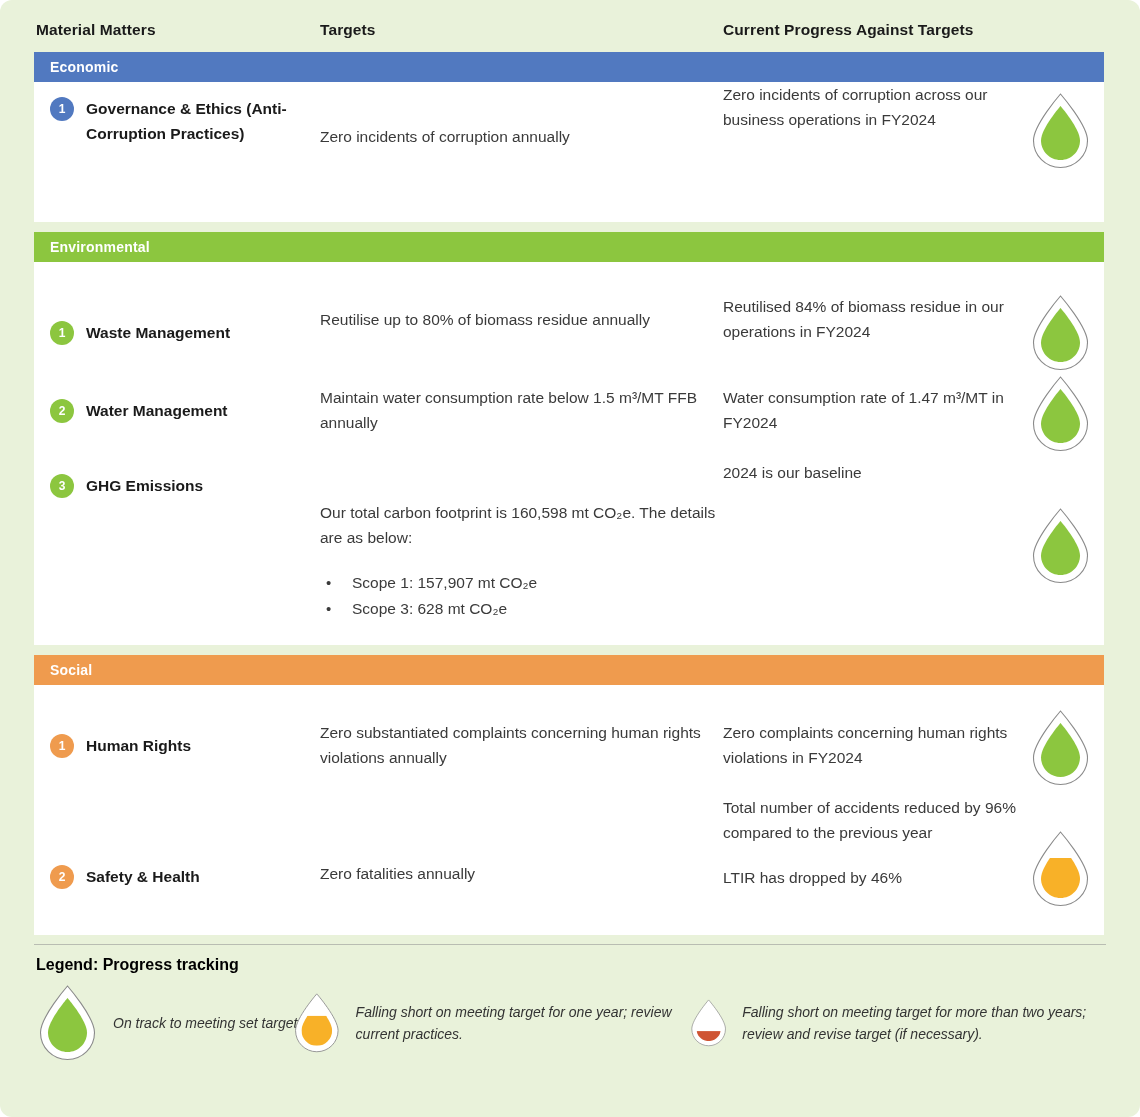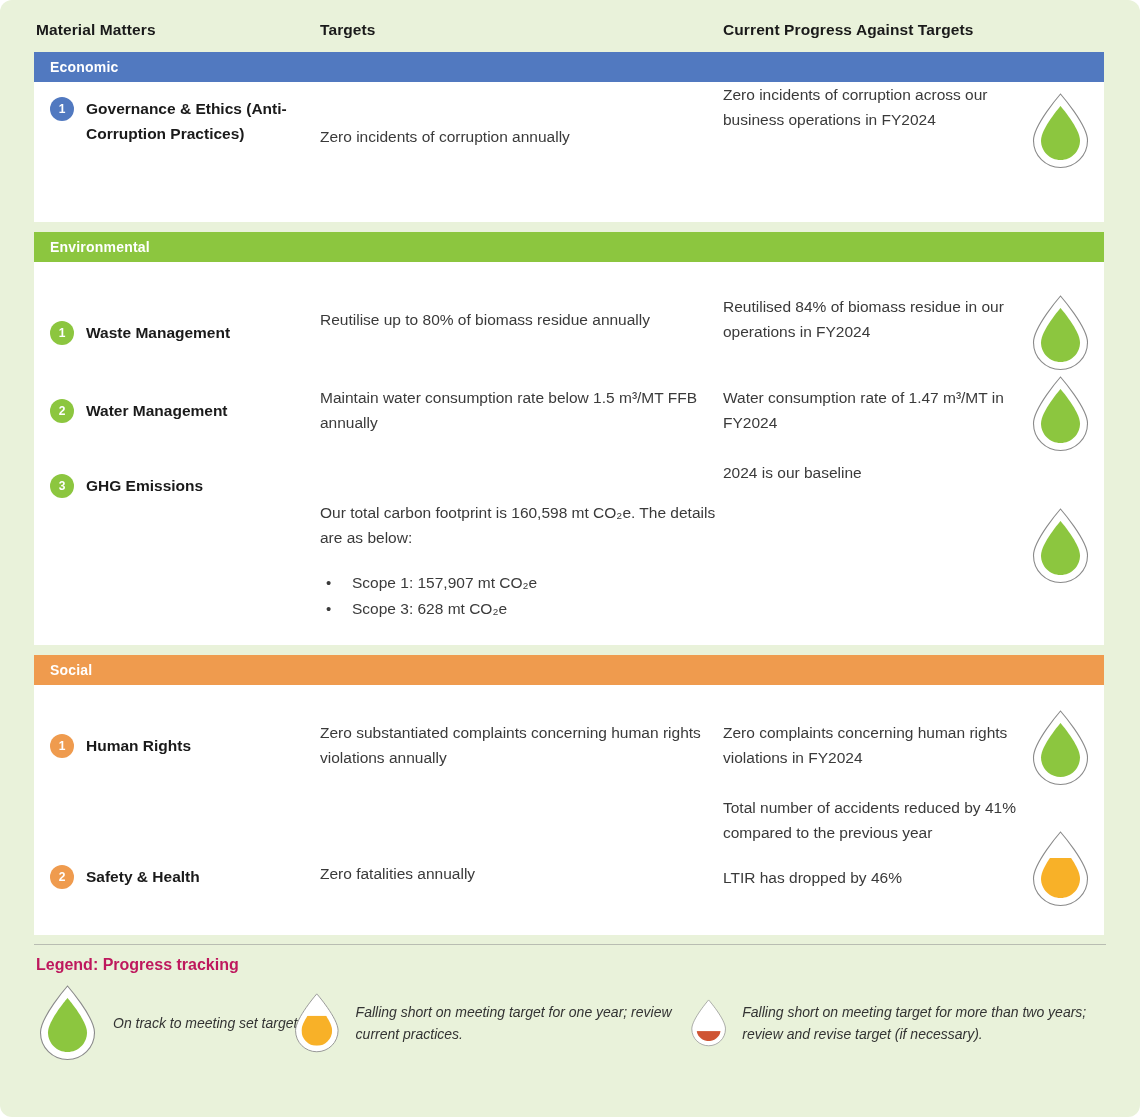--- a/index.html
+++ b/index.html
@@ -99,21 +99,21 @@
 
   
   .legend {
     position:absolute; left:34px; top:956px; width:1072px;
   }
   .legend-rule {
     position:absolute; left:0; top:-12px; width:1072px; height:1px;
     background:#b9bdb2;
   }
   .legend-title {
-    font-size:16px; font-weight:bold; color:#be185d;
+    font-size:16px; font-weight:bold; color:#000000;
     margin:0 0 10px 2px;
   }
   .legend-items { position:relative; height:110px; }
   .legend-item { position:absolute; top:0; display:flex; align-items:center; gap:14px; }
   .li-1 { left:2px;   width:270px; }
   .li-2 { left:258px; width:400px; }
   .li-3 { left:655px; width:420px; }
   .legend-text {
     font-size:14px; font-style:italic; color:#333333; line-height:22px;
   }
@@ -259,21 +259,21 @@
         <div class="cell c-matter" style="top:179px;">
           <div class="matter-wrap">
             <div class="badge badge-orange">2</div>
             <div class="matter-label">Safety &amp; Health</div>
           </div>
         </div>
         <div class="cell c-target body-text" style="top:176px;">
           <p>Zero fatalities annually</p>
         </div>
         <div class="cell c-prog body-text" style="top:110px;">
-          <p>Total number of accidents reduced by 41% compared to the previous year</p>
+          <p>Total number of accidents reduced by 96% compared to the previous year</p>
           <p>LTIR has dropped by 46%</p>
         </div>
         <div class="cell c-drop" style="top:145px;">
           <svg class="droplet" width="63" height="78" viewBox="0 0 63 78">
             <path d="M31.5 2 C31.5 2 58.5 33 58.5 48.5 C58.5 63.6 46.4 75.5 31.5 75.5 C16.6 75.5 4.5 63.6 4.5 48.5 C4.5 33 31.5 2 31.5 2 Z" fill="#ffffff" stroke="#8a8a8a" stroke-width="1.1"></path>
             <clipPath id="clipAmberRow">
               <path d="M31.5 14 C31.5 14 51 36.5 51 48.5 C51 59.3 42.3 68 31.5 68 C20.7 68 12 59.3 12 48.5 C12 36.5 31.5 14 31.5 14 Z"></path>
             </clipPath>
             <rect x="0" y="28" width="63" height="50" fill="#f8b128" clip-path="url(#clipAmberRow)"></rect>
           </svg>

